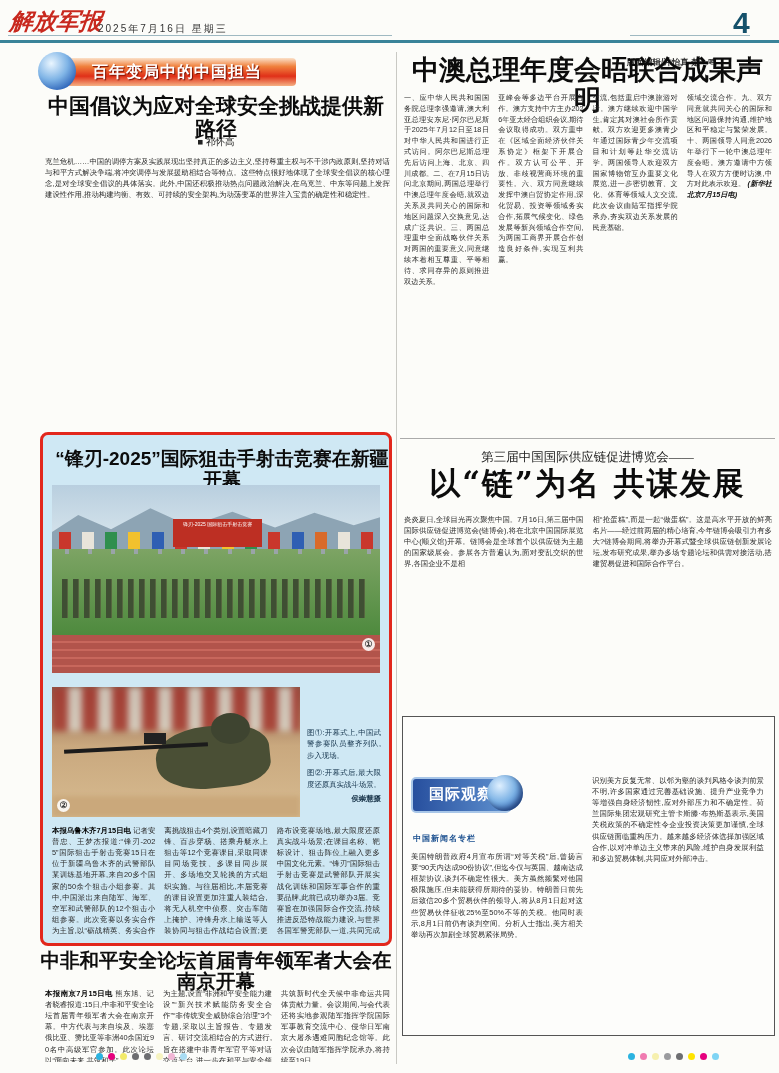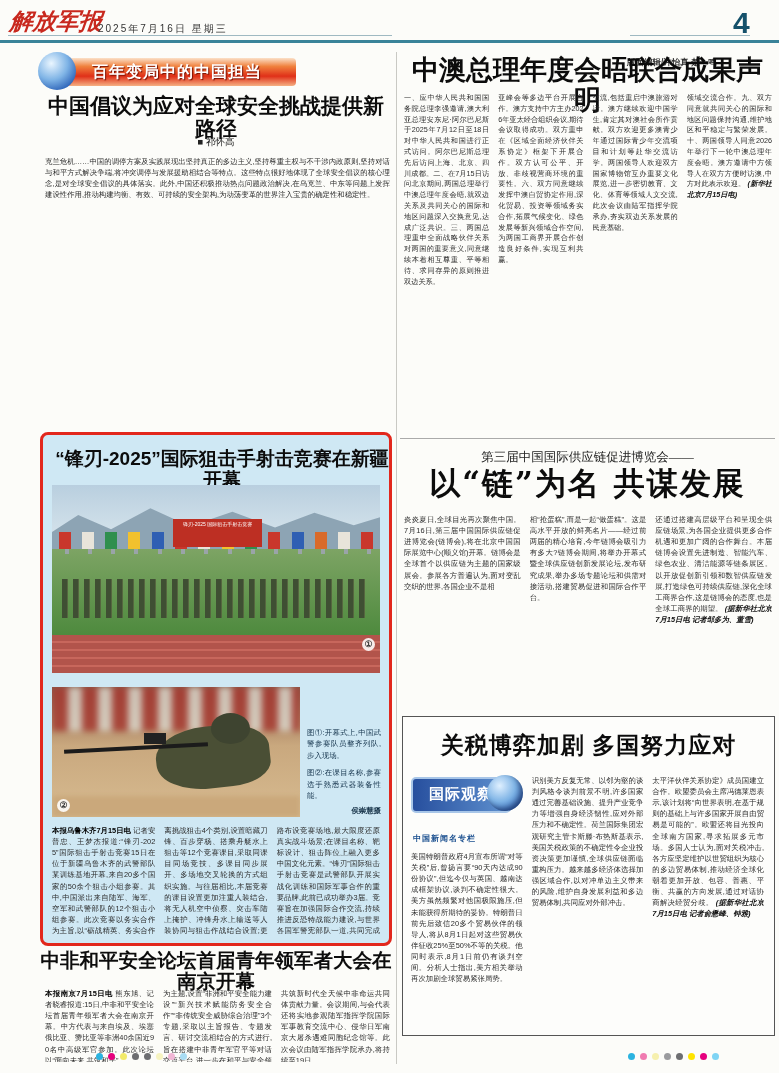--- a/index.html
+++ b/index.html
@@ -152,21 +152,21 @@
       <div class="p2-figure"></div>
       <div class="p2-helmet"></div>
       <div class="p2-scope"></div>
       <div class="p2-rifle"></div>
       <div class="p2-fg"></div>
       <div class="marker" style="left:5px;bottom:5px;">②</div>
     </div>
 
     <div class="caption-col">
       <div>图①:开幕式上,中国武警参赛队员整齐列队,步入现场。</div>
-      <div style="margin-top:6px;">图②:在课目名称,参赛选手熟悉武器装备性能。</div>
+      <div style="margin-top:6px;">图②:开幕式后,最大限度还原真实战斗场景。</div>
       <span class="photo-credit">侯崇慧摄</span>
     </div>
 
     <div class="col-wrap redbox-body">
       <div class="col">
         <span class="lead-bold">本报乌鲁木齐7月15日电</span><span> 记者安普忠、王梦杰报道:“锋刃-2025”国际狙击手射击竞赛15日在位于新疆乌鲁木齐的武警部队某训练基地开幕,来自20多个国家的50余个狙击小组参赛。其中,中国派出来自陆军、海军、空军和武警部队的12个狙击小组参赛。此次竞赛以务实合作为主旨,以“砺战精英、务实合作交流”为主题,区分狙击基础、典型场景、综合战斗、远距</span>
       </div>
       <div class="col">离挑战狙击4个类别,设置暗藏刀锋、百步穿杨、搭乘舟艇水上狙击等12个竞赛课目,采取同课目同场竞技、多课目同步展开、多场地交叉轮换的方式组织实施。与往届相比,本届竞赛的课目设置更加注重人装结合,将无人机空中侦察、突击车陆上掩护、冲锋舟水上输送等人装协同与狙击作战结合设置;更加体现实战特色,按照靶标外形相近、地形选择相似、条件构设相当的思</div>
       <div class="col">路布设竞赛场地,最大限度还原真实战斗场景;在课目名称、靶标设计、狙击阵位上融入更多中国文化元素。“锋刃”国际狙击手射击竞赛是武警部队开展实战化训练和国际军事合作的重要品牌,此前已成功举办3届。竞赛旨在加强国际合作交流,持续推进反恐特战能力建设,与世界各国军警宪部队一道,共同完成打击国际恐怖主义、维护世界和平的使命任务。</div>
     </div>
@@ -192,39 +192,30 @@
       <span class="credit">(新华社北京7月15日电)</span>
     </div>
   </div>
   <div class="h-divider"></div>
 
   <div class="chain-kicker">第三届中国国际供应链促进博览会——</div>
   <div class="headline chain-headline">以“链”为名  共谋发展</div>
   <div class="col-wrap chain-body">
     <div class="col">炎炎夏日,全球目光再次聚焦中国。7月16日,第三届中国国际供应链促进博览会(链博会),将在北京中国国际展览中心(顺义馆)开幕。链博会是全球首个以供应链为主题的国家级展会。参展各方普遍认为,面对变乱交织的世界,各国企业不是相</div>
     <div class="col">相“抢蛋糕”,而是一起“做蛋糕”。这是高水平开放的鲜亮名片——经过前两届的精心培育,今年链博会吸引力有多大?链博会期间,将举办开幕式暨全球供应链创新发展论坛,发布研究成果,举办多场专题论坛和供需对接活动,搭建贸易促进和国际合作平台。</div>
-    <div class="col">
-      <span>还通过搭建高层级平台和呈现全供应链场景,为各国企业提供更多合作机遇和更加广阔的合作舞台。本届链博会设置先进制造、智能汽车、绿色农业、清洁能源等链条展区。以开放促创新引领和数智供应链发展,打造绿色可持续供应链,深化全球工商界合作,这是链博会的态度,也是全球工商界的期望。</span>
-      <span class="credit">(据新华社北京7月15日电 记者邹多为、董雪)</span>
-    </div>
   </div>
 
   <div class="tariffbox">
-    <div class="headline tariff-headline">关税博弈加剧  多国努力应对</div>
     <div class="col-wrap tariff-body">
       <div class="col">
         <div class="badge">
           <span>国际观察</span>
           <span class="badge-globe"></span>
         </div>
         <div class="badge-sub">中国新闻名专栏</div>
         <span>美国特朗普政府4月宣布所谓“对等关税”后,曾扬言要“90天内达成90份协议”,但迄今仅与英国、越南达成框架协议,谈判不确定性很大。美方虽然频繁对他国极限施压,但未能获得所期待的妥协。特朗普日前先后致信20多个贸易伙伴的领导人,将从8月1日起对这些贸易伙伴征收25%至50%不等的关税。他同时表示,8月1日前仍有谈判空间。分析人士指出,美方相关举动再次加剧全球贸易紧张局势。</span>
       </div>
       <div class="col">识别美方反复无常、以邻为壑的谈判风格令谈判前景不明,许多国家通过完善基础设施、提升产业竞争力等增强自身经济韧性,应对外部压力和不确定性。荷兰国际集团宏观研究主管卡斯滕·布热斯基表示,美国关税政策的不确定性令企业投资决策更加谨慎,全球供应链面临重构压力。越来越多经济体选择加强区域合作,以对冲单边主义带来的风险,维护自身发展利益和多边贸易体制,共同应对外部冲击。</div>
-      <div class="col">
-        <span>太平洋伙伴关系协定》成员国建立合作。欧盟委员会主席冯德莱恩表示,该计划将“向世界表明,在基于规则的基础上与许多国家开展自由贸易是可能的”。欧盟还将目光投向全球南方国家,寻求拓展多元市场。多国人士认为,面对关税冲击,各方应坚定维护以世贸组织为核心的多边贸易体制,推动经济全球化朝着更加开放、包容、普惠、平衡、共赢的方向发展,通过对话协商解决经贸分歧。</span>
-        <span class="credit">(据新华社北京7月15日电 记者俞懋峰、钟雅)</span>
-      </div>
     </div>
   </div>
   <div class="dots" style="left:628px;top:1046px;"><span style="background: rgb(43, 179, 224);"></span><span style="background: rgb(240, 123, 176);"></span><span style="background: rgb(246, 240, 174);"></span><span style="background: rgb(154, 155, 158);"></span><span style="background: rgb(109, 110, 113);"></span><span style="background: rgb(255, 228, 0);"></span><span style="background: rgb(230, 0, 126);"></span><span style="background: rgb(127, 212, 244);"></span></div>
 
 </div>
 
 </body></html>

